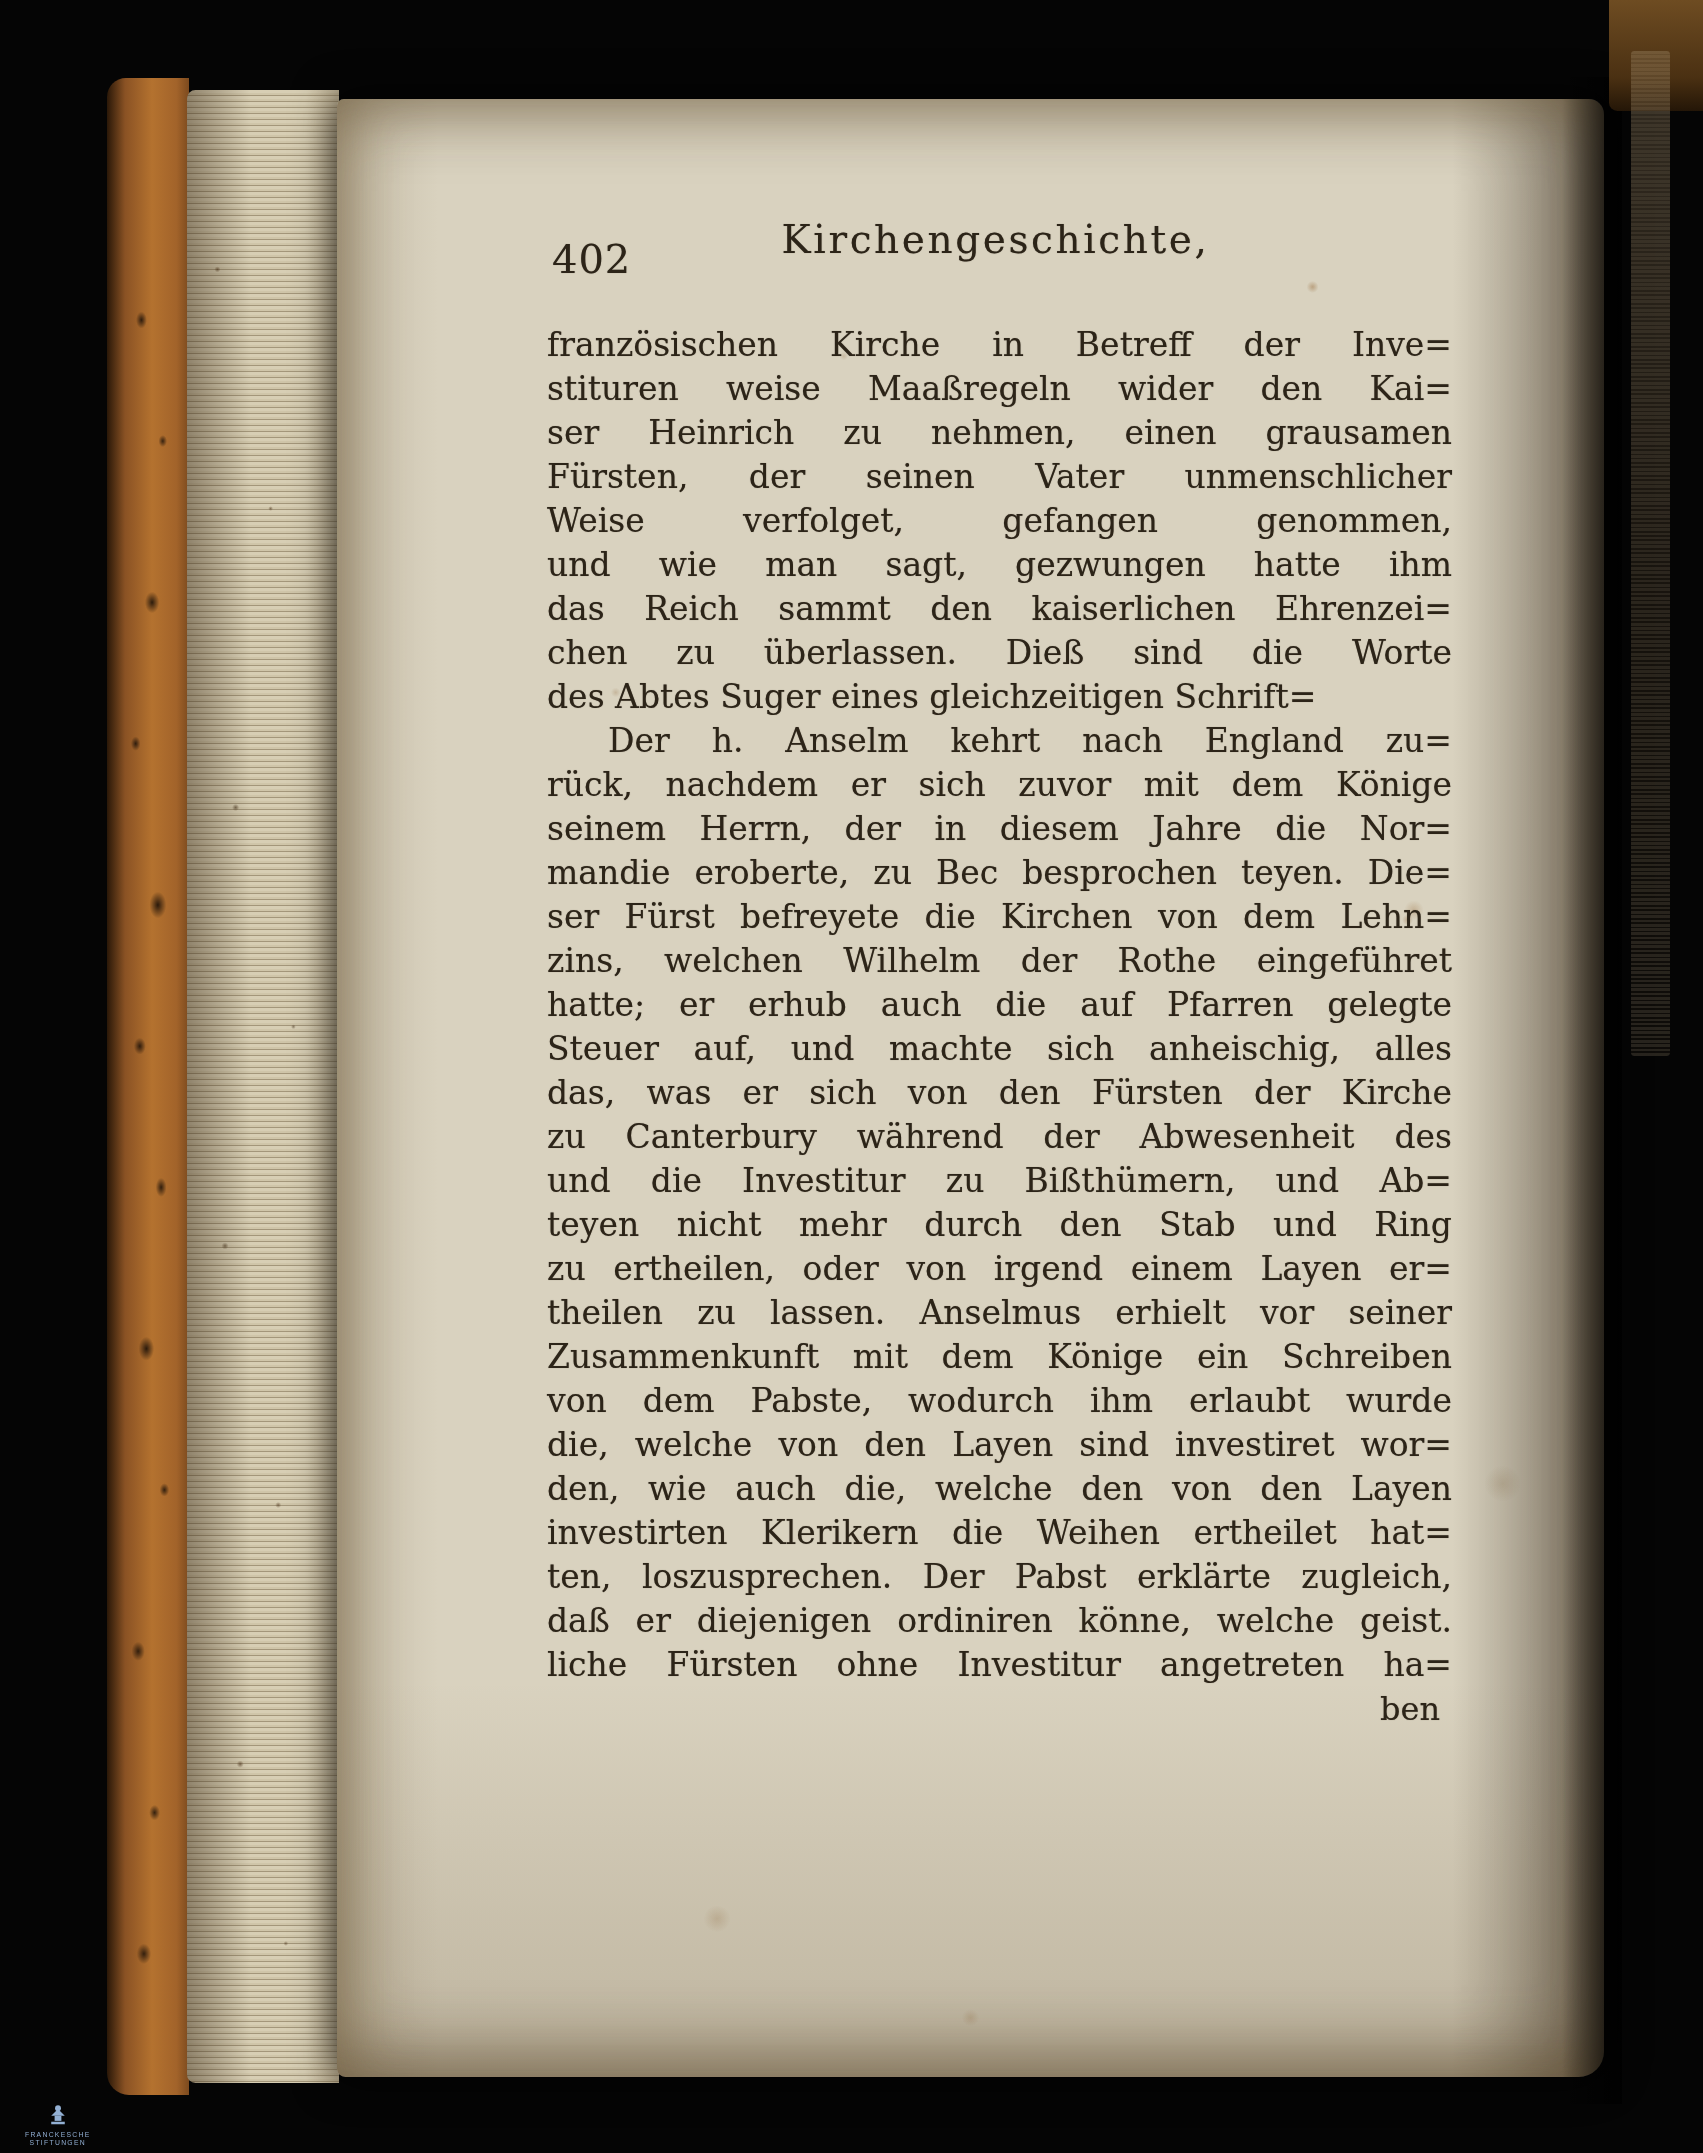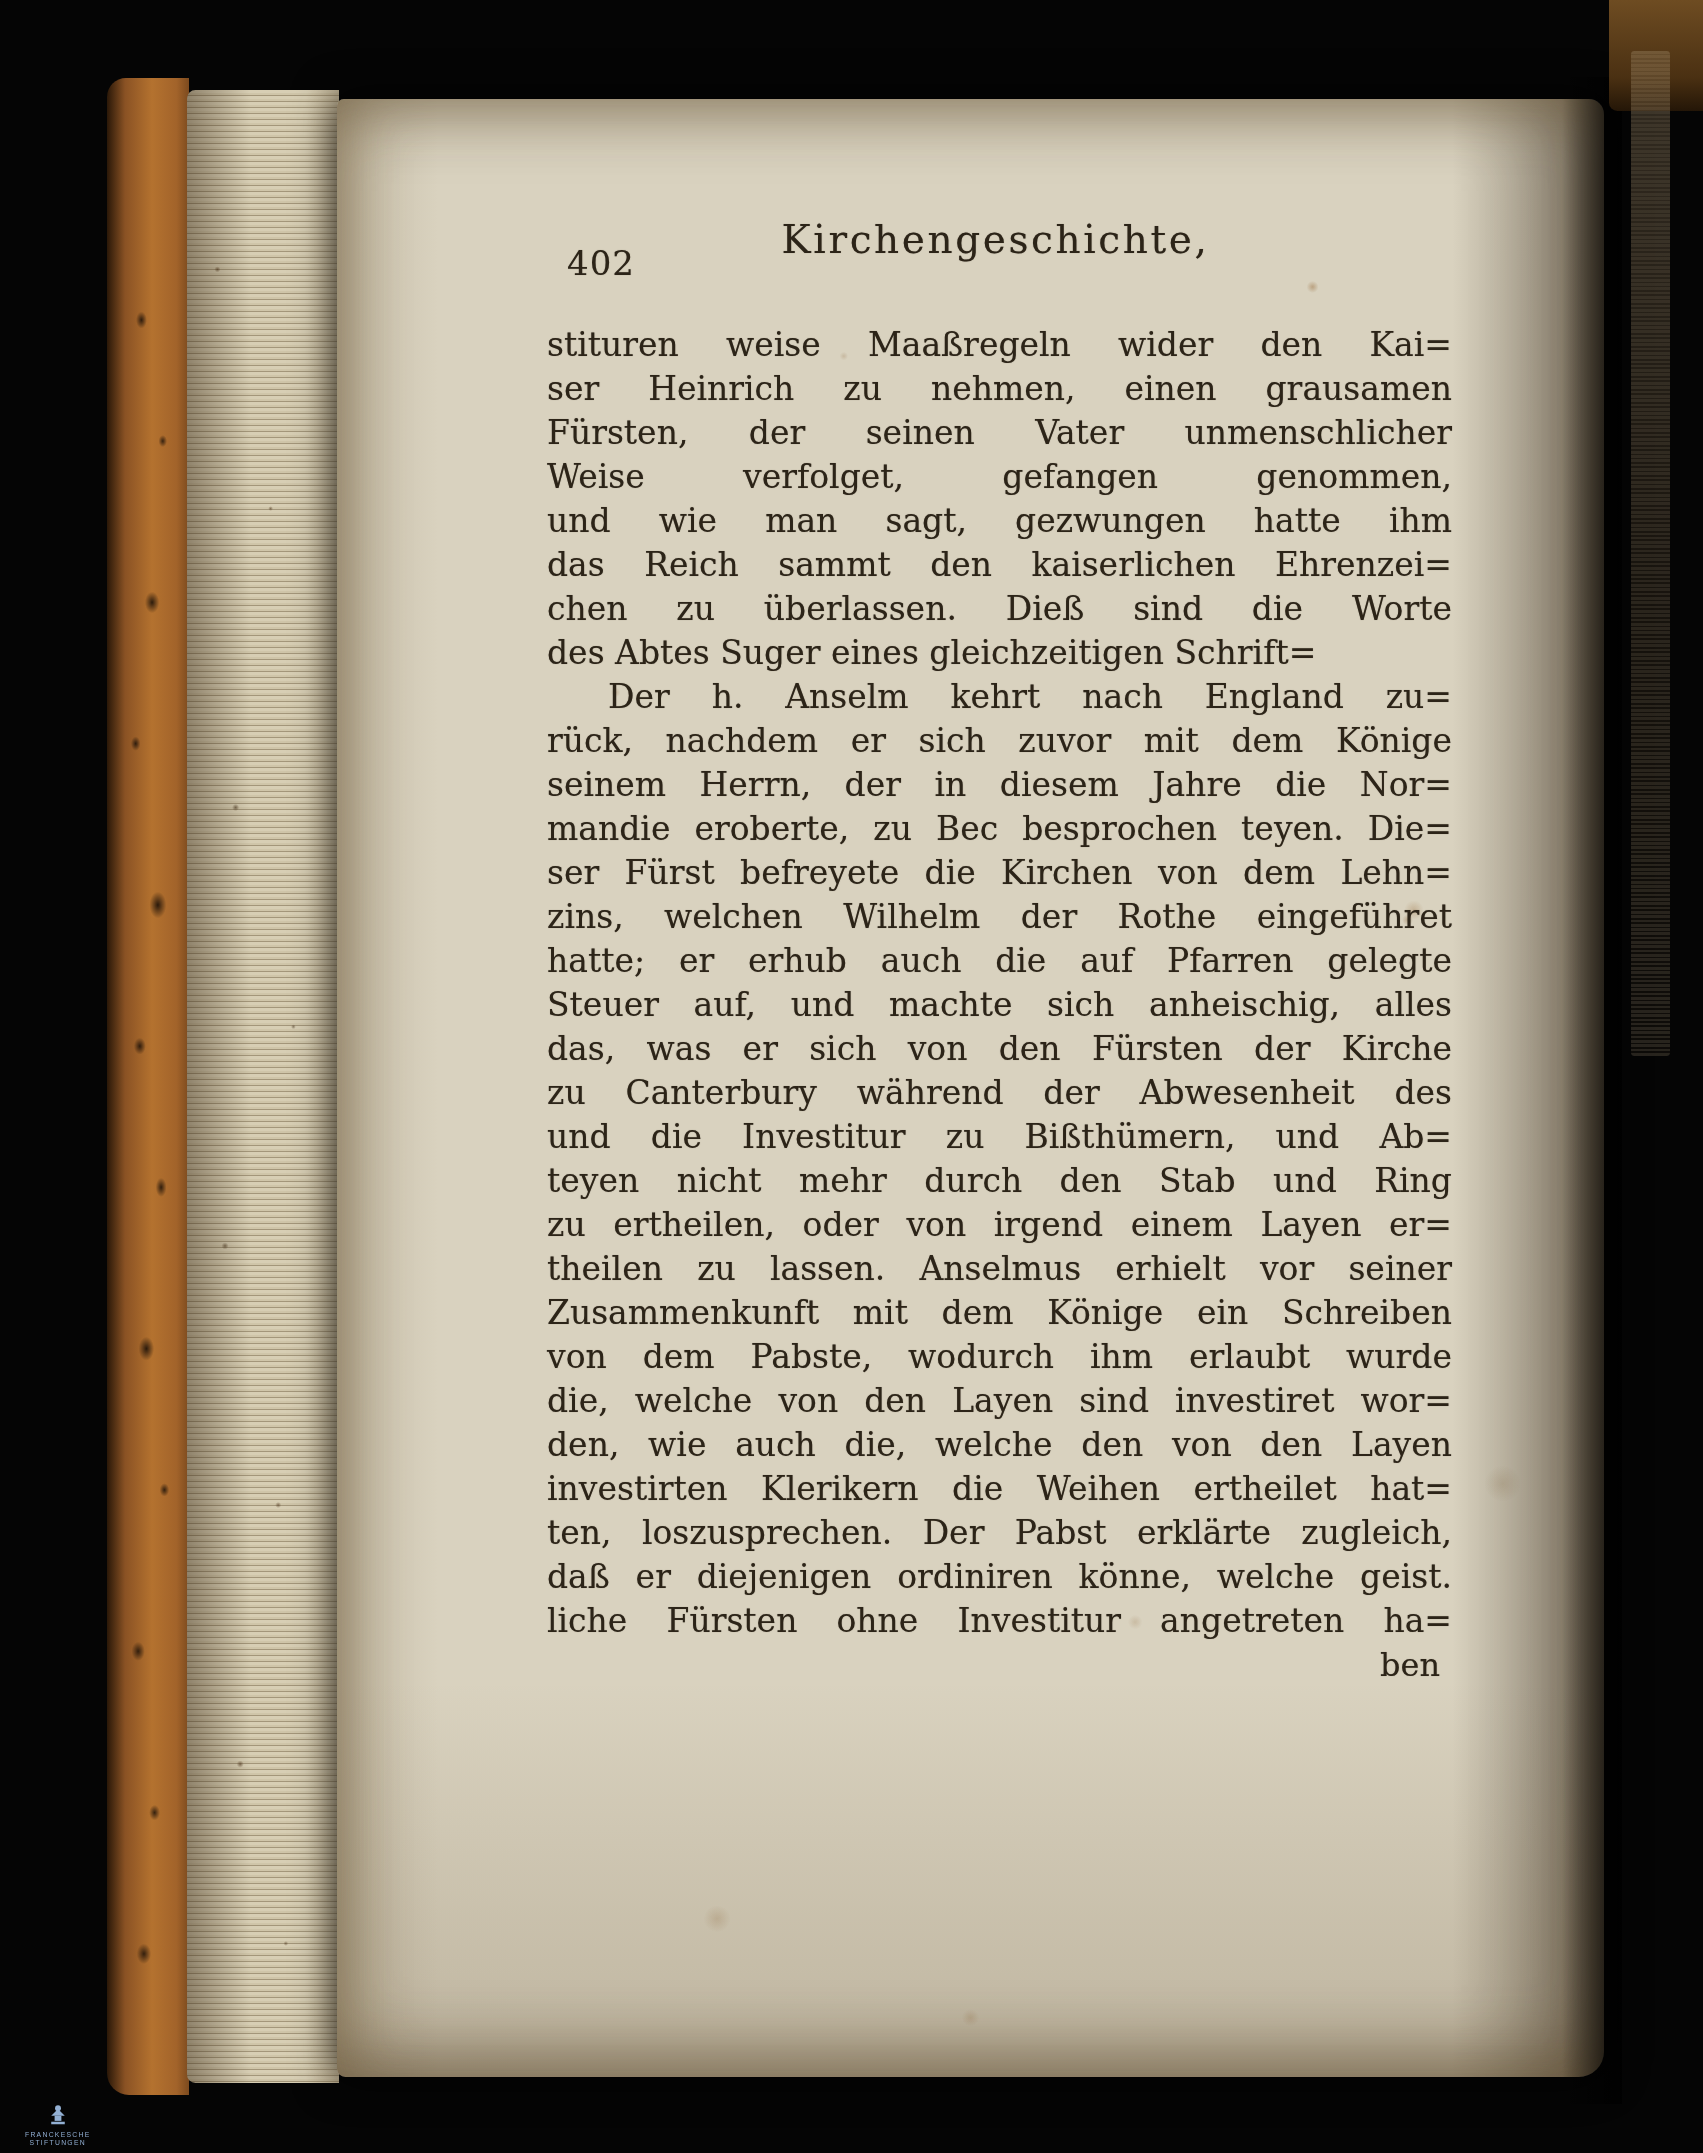--- a/index.html
+++ b/index.html
@@ -84,21 +84,21 @@
       radial-gradient(circle 12px at 50% 97%, rgba(140,100,55,.22), transparent 70%),
       radial-gradient(circle 6px at 40% 13%, rgba(140,100,55,.22), transparent 70%);
   }
   
   .textcol{
     position:absolute;left:210px;top:118px;width:905px;
     color:#2c2418;
     text-shadow:0 0 0.9px rgba(44,36,24,.45);
   }
   .header{position:relative;height:65px;margin-bottom:41px;}
-  .pagenum{position:absolute;left:5.1px;top:26px;font-size:34px;letter-spacing:0.9px;margin-left:15px;}
+  .pagenum{position:absolute;left:5.1px;top:19px;font-size:40px;letter-spacing:0.9px;}
   .headtitle{
     position:absolute;left:0;right:8px;top:0;text-align:center;
     font-size:39px;letter-spacing:2.6px;
   }
   .body-lines{font-size:33px;line-height:44px;}
   .line{
     text-align:justify;
     
     -moz-text-align-last:justify;
     text-align-last:justify;
@@ -155,20 +155,21 @@
 
     <div class="textcol">
 
       <div class="header">
         <div class="pagenum">402</div>
         <div class="headtitle">Kirchengeschichte,</div>
       </div>
 
       <div class="body-lines">
         <div class="para no-justify-last">
+            <div class="line">französischen Kirche in Betreff der Inve=</div>
             <div class="line">stituren weise Maaßregeln wider den Kai=</div>
             <div class="line">ser Heinrich zu nehmen, einen grausamen</div>
             <div class="line">Fürsten, der seinen Vater unmenschlicher</div>
             <div class="line">Weise verfolget, gefangen genommen,</div>
             <div class="line">und wie man sagt, gezwungen hatte ihm</div>
             <div class="line">das Reich sammt den kaiserlichen Ehrenzei=</div>
             <div class="line">chen zu überlassen. Dieß sind die Worte</div>
             <div class="line">des Abtes Suger eines gleichzeitigen Schrift=</div>
           </div>
         <div class="para indent-first">

